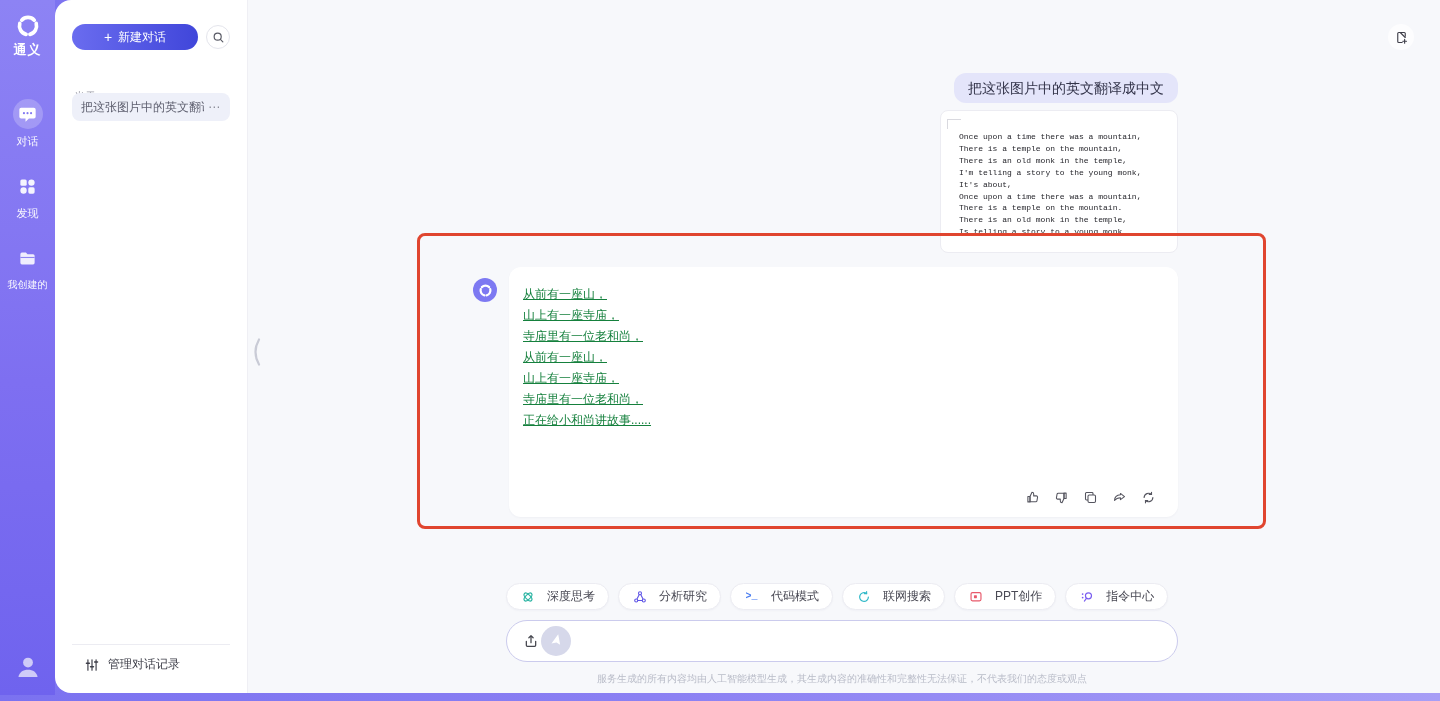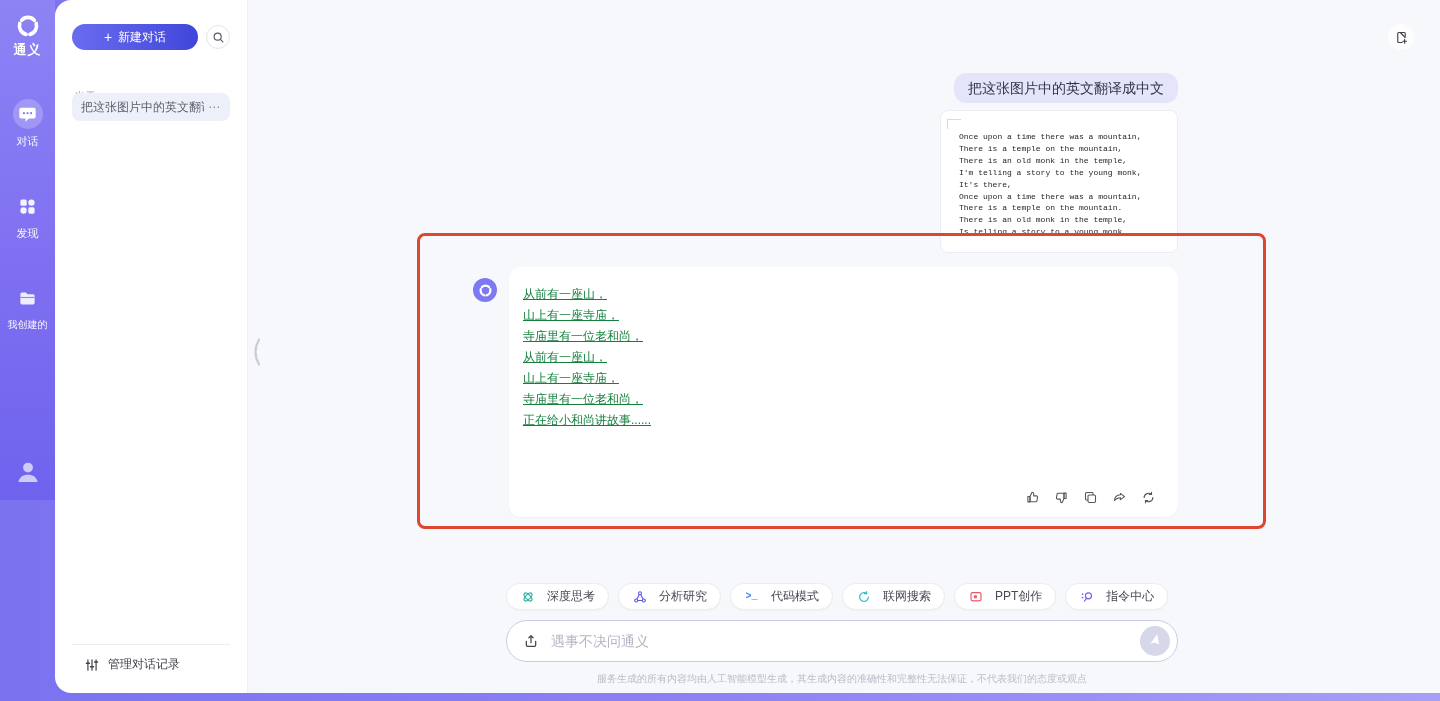--- a/index.html
+++ b/index.html
@@ -3,26 +3,26 @@
 <meta charset="utf-8">
 <style>
   * { margin:0; padding:0; box-sizing:border-box; }
   html,body { width:1440px; height:701px; overflow:hidden; }
   body {
     font-family:"Liberation Sans","DejaVu Sans",sans-serif;
     background:linear-gradient(90deg,#7b72f0 0%,#8b80f3 45%,#a79ef6 100%);
     position:relative;
   }
   
-  .rail { position:absolute; left:0; top:0; width:55px; height:500px;
+  .rail { position:absolute; left:0; top:0; width:55px; height:695px;
     background:linear-gradient(180deg,#8d83f4 0%,#7e6ff1 55%,#6f63ee 100%);
     display:flex; flex-direction:column; align-items:center; z-index:5; }
   .rail-logo { margin-top:13px; display:flex; flex-direction:column; align-items:center; gap:2px; }
   .rail-logo-text { color:#fff; font-size:13px; font-weight:700; letter-spacing:1px; }
-  .rail-nav { margin-top:40px; display:flex; flex-direction:column; gap:42px; align-items:center; }
+  .rail-nav { margin-top:40px; display:flex; flex-direction:column; gap:22px; align-items:center; }
   .rail-item { display:flex; flex-direction:column; align-items:center; gap:5px; cursor:pointer; }
   .rail-item .halo { width:30px; height:30px; border-radius:50%; display:flex; align-items:center; justify-content:center; }
   .rail-item.active .halo { background:rgba(255,255,255,0.22); }
   .rail-label { color:rgba(255,255,255,0.95); font-size:11px; }
   .rail-label.small { font-size:10px; }
   .rail-avatar { position:absolute; bottom:14px; left:50%; transform:translateX(-50%); cursor:pointer; }
 
   
   .app { position:absolute; left:55px; top:0; right:0; height:693px;
     border-radius:16px 0 0 16px; overflow:hidden; display:flex; z-index:4; }
@@ -205,21 +205,21 @@
 
     <div class="user-bubble">把这张图片中的英文翻译成中文</div>
 
     <div class="attachment">
       <div class="crop-mark"></div>
       <div class="attachment-inner">
         <div class="att-line">Once upon a time there was a mountain,</div>
         <div class="att-line">There is a temple on the mountain,</div>
         <div class="att-line">There is an old monk in the temple,</div>
         <div class="att-line">I'm telling a story to the young monk,</div>
-        <div class="att-line">It's there,</div>
+        <div class="att-line">It's about,</div>
         <div class="att-line">Once upon a time there was a mountain,</div>
         <div class="att-line">There is a temple on the mountain.</div>
         <div class="att-line">There is an old monk in the temple,</div>
         <div class="att-line">Is telling a story to a young monk...</div>
       </div>
     </div>
 
     <div class="ai-avatar">
       <svg width="15" height="15" viewBox="0 0 24 24" fill="none" stroke="#fff" stroke-width="3.6" stroke-linecap="round">
         <path d="M6.2 6.6a8 8 0 0 1 11.6 0"></path>
@@ -330,21 +330,20 @@
       </button>
     </div>
 
     <div class="input-bar">
       <span class="upload-btn">
         <svg width="16" height="16" viewBox="0 0 24 24" fill="none" stroke="#46474f" stroke-width="1.9" stroke-linecap="round" stroke-linejoin="round">
           <path d="M12 14.5V4.5M8.8 7.2L12 4l3.2 3.2"></path>
           <path d="M5 12.5v6A1.5 1.5 0 0 0 6.5 20h11a1.5 1.5 0 0 0 1.5-1.5v-6"></path>
         </svg>
       </span>
-      <input class="input-field" type="text" placeholder="遇事不决问通义" style="">
       <button class="send-btn">
         <span>
           <svg width="14" height="14" viewBox="0 0 24 24" fill="#fff" transform="rotate(-30)">
             <path d="M3 12l18-8-6 17-3.6-6.4z"></path>
           </svg>
         </span>
       </button>
     </div>
 
     <div class="footer-note">服务生成的所有内容均由人工智能模型生成，其生成内容的准确性和完整性无法保证，不代表我们的态度或观点</div>

